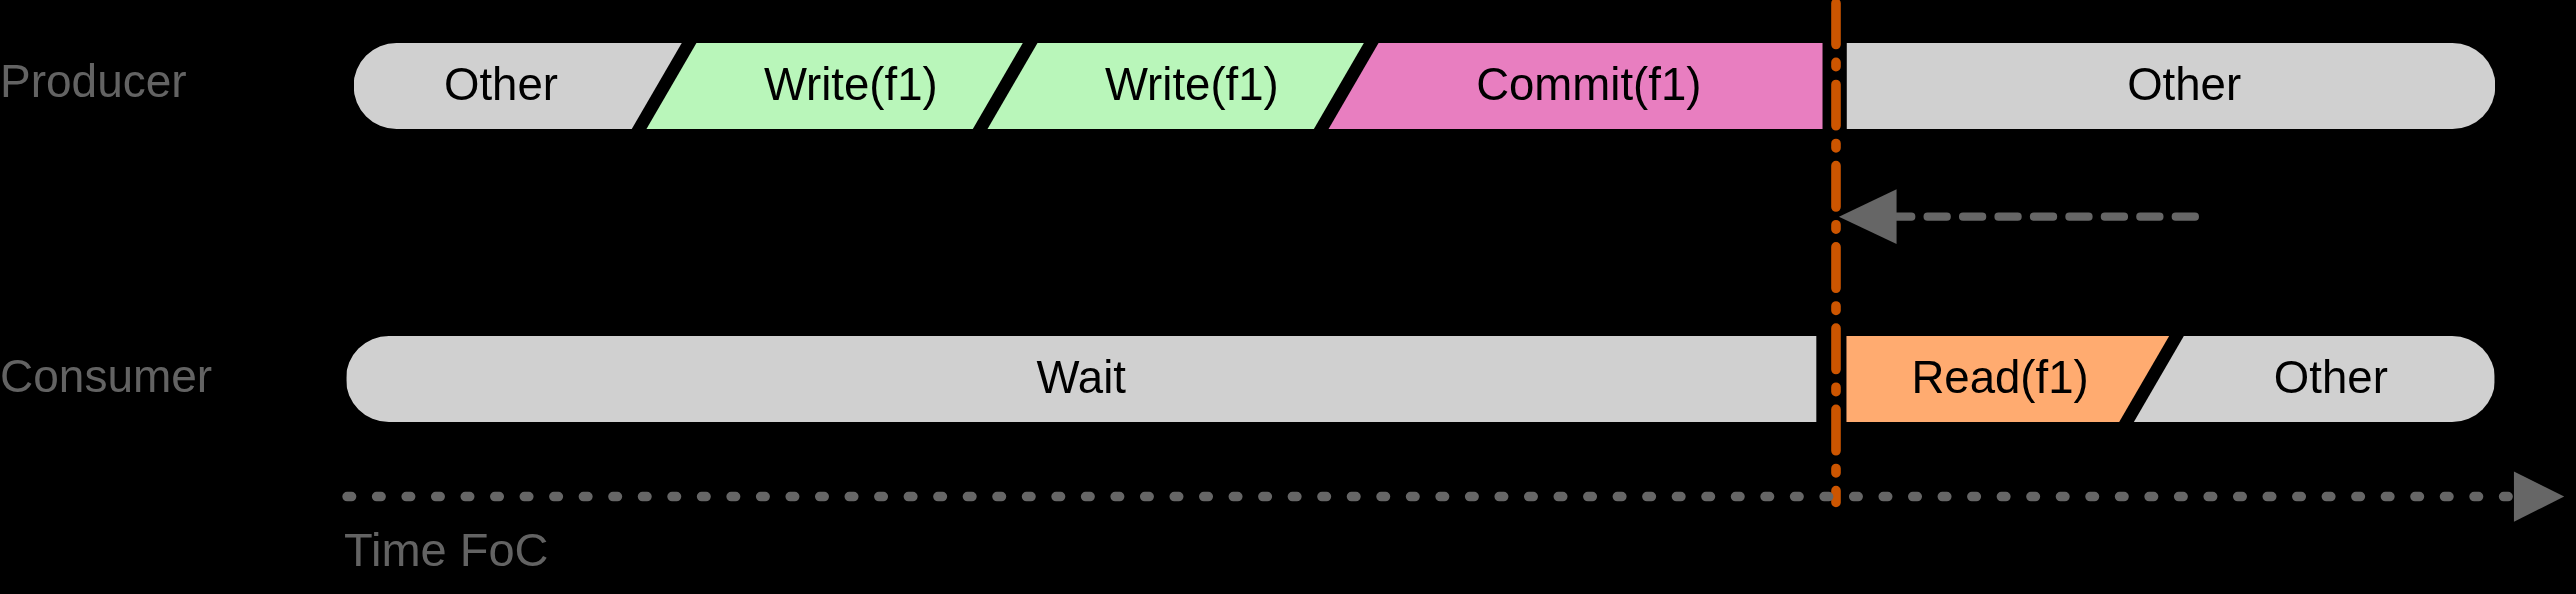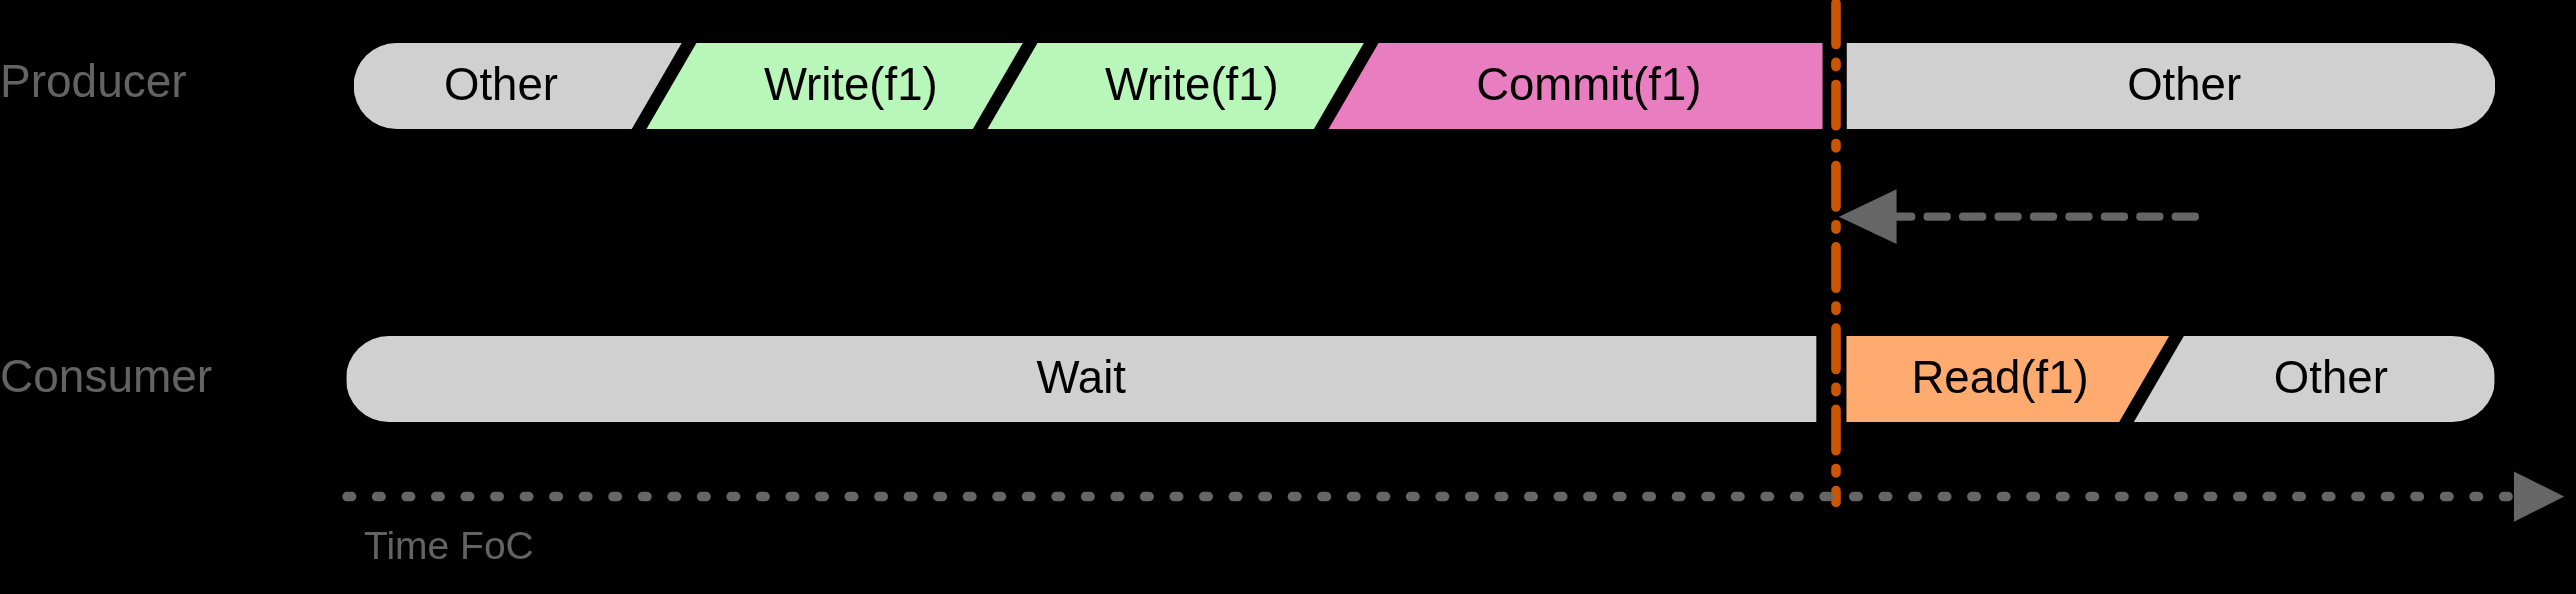--- a/index.html
+++ b/index.html
@@ -26,24 +26,24 @@
     line-height: 1;
     letter-spacing: 0px;
     white-space: nowrap;
     text-align: left;
   }
   #producer-label { left: 0px; top: 58px; width: 331px; }
   #consumer-label { left: 0px; top: 353px; width: 331px; }
 
   .axis-caption {
     position: absolute;
-    left: 364px;
+    left: 344px;
     top: 526px;
     color: #636363;
-    font-size: 39px;
+    font-size: 47px;
     line-height: 1;
     white-space: nowrap;
   }
 
   .lane { position: absolute; }
   #producer-lane { left: 349px; top: 43px; width: 2151px; height: 86px; }
   #consumer-lane { left: 341px; top: 336px; width: 2159px; height: 86px; }
 
   .lane svg { display: block; }
 

